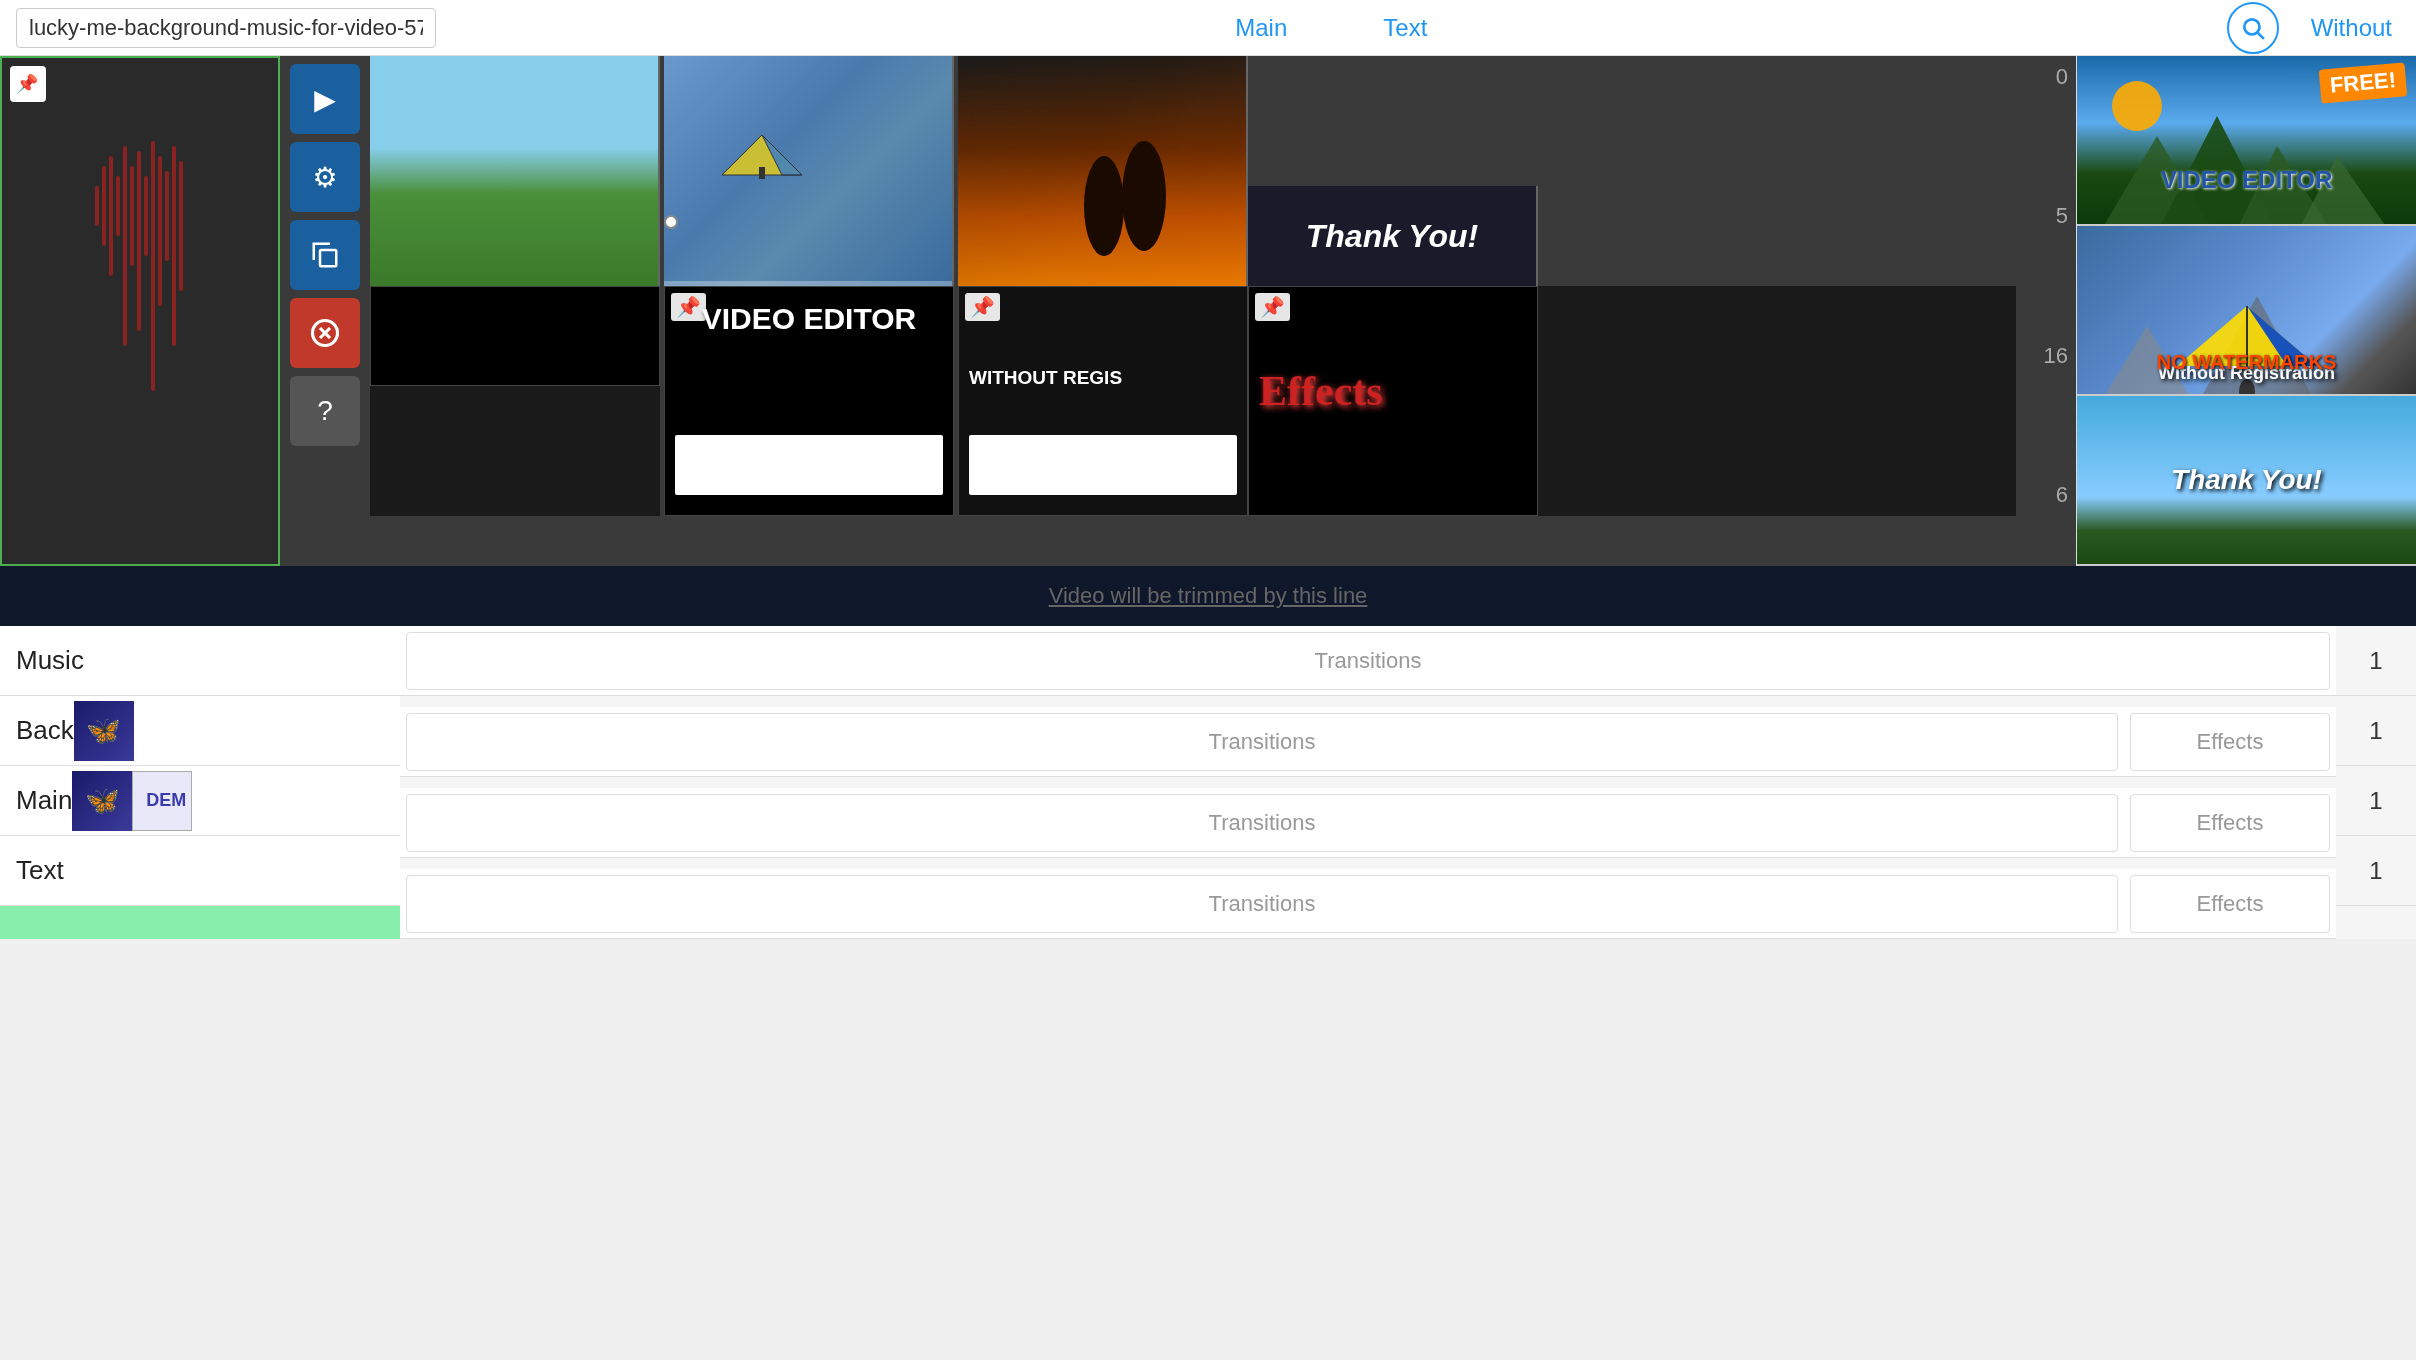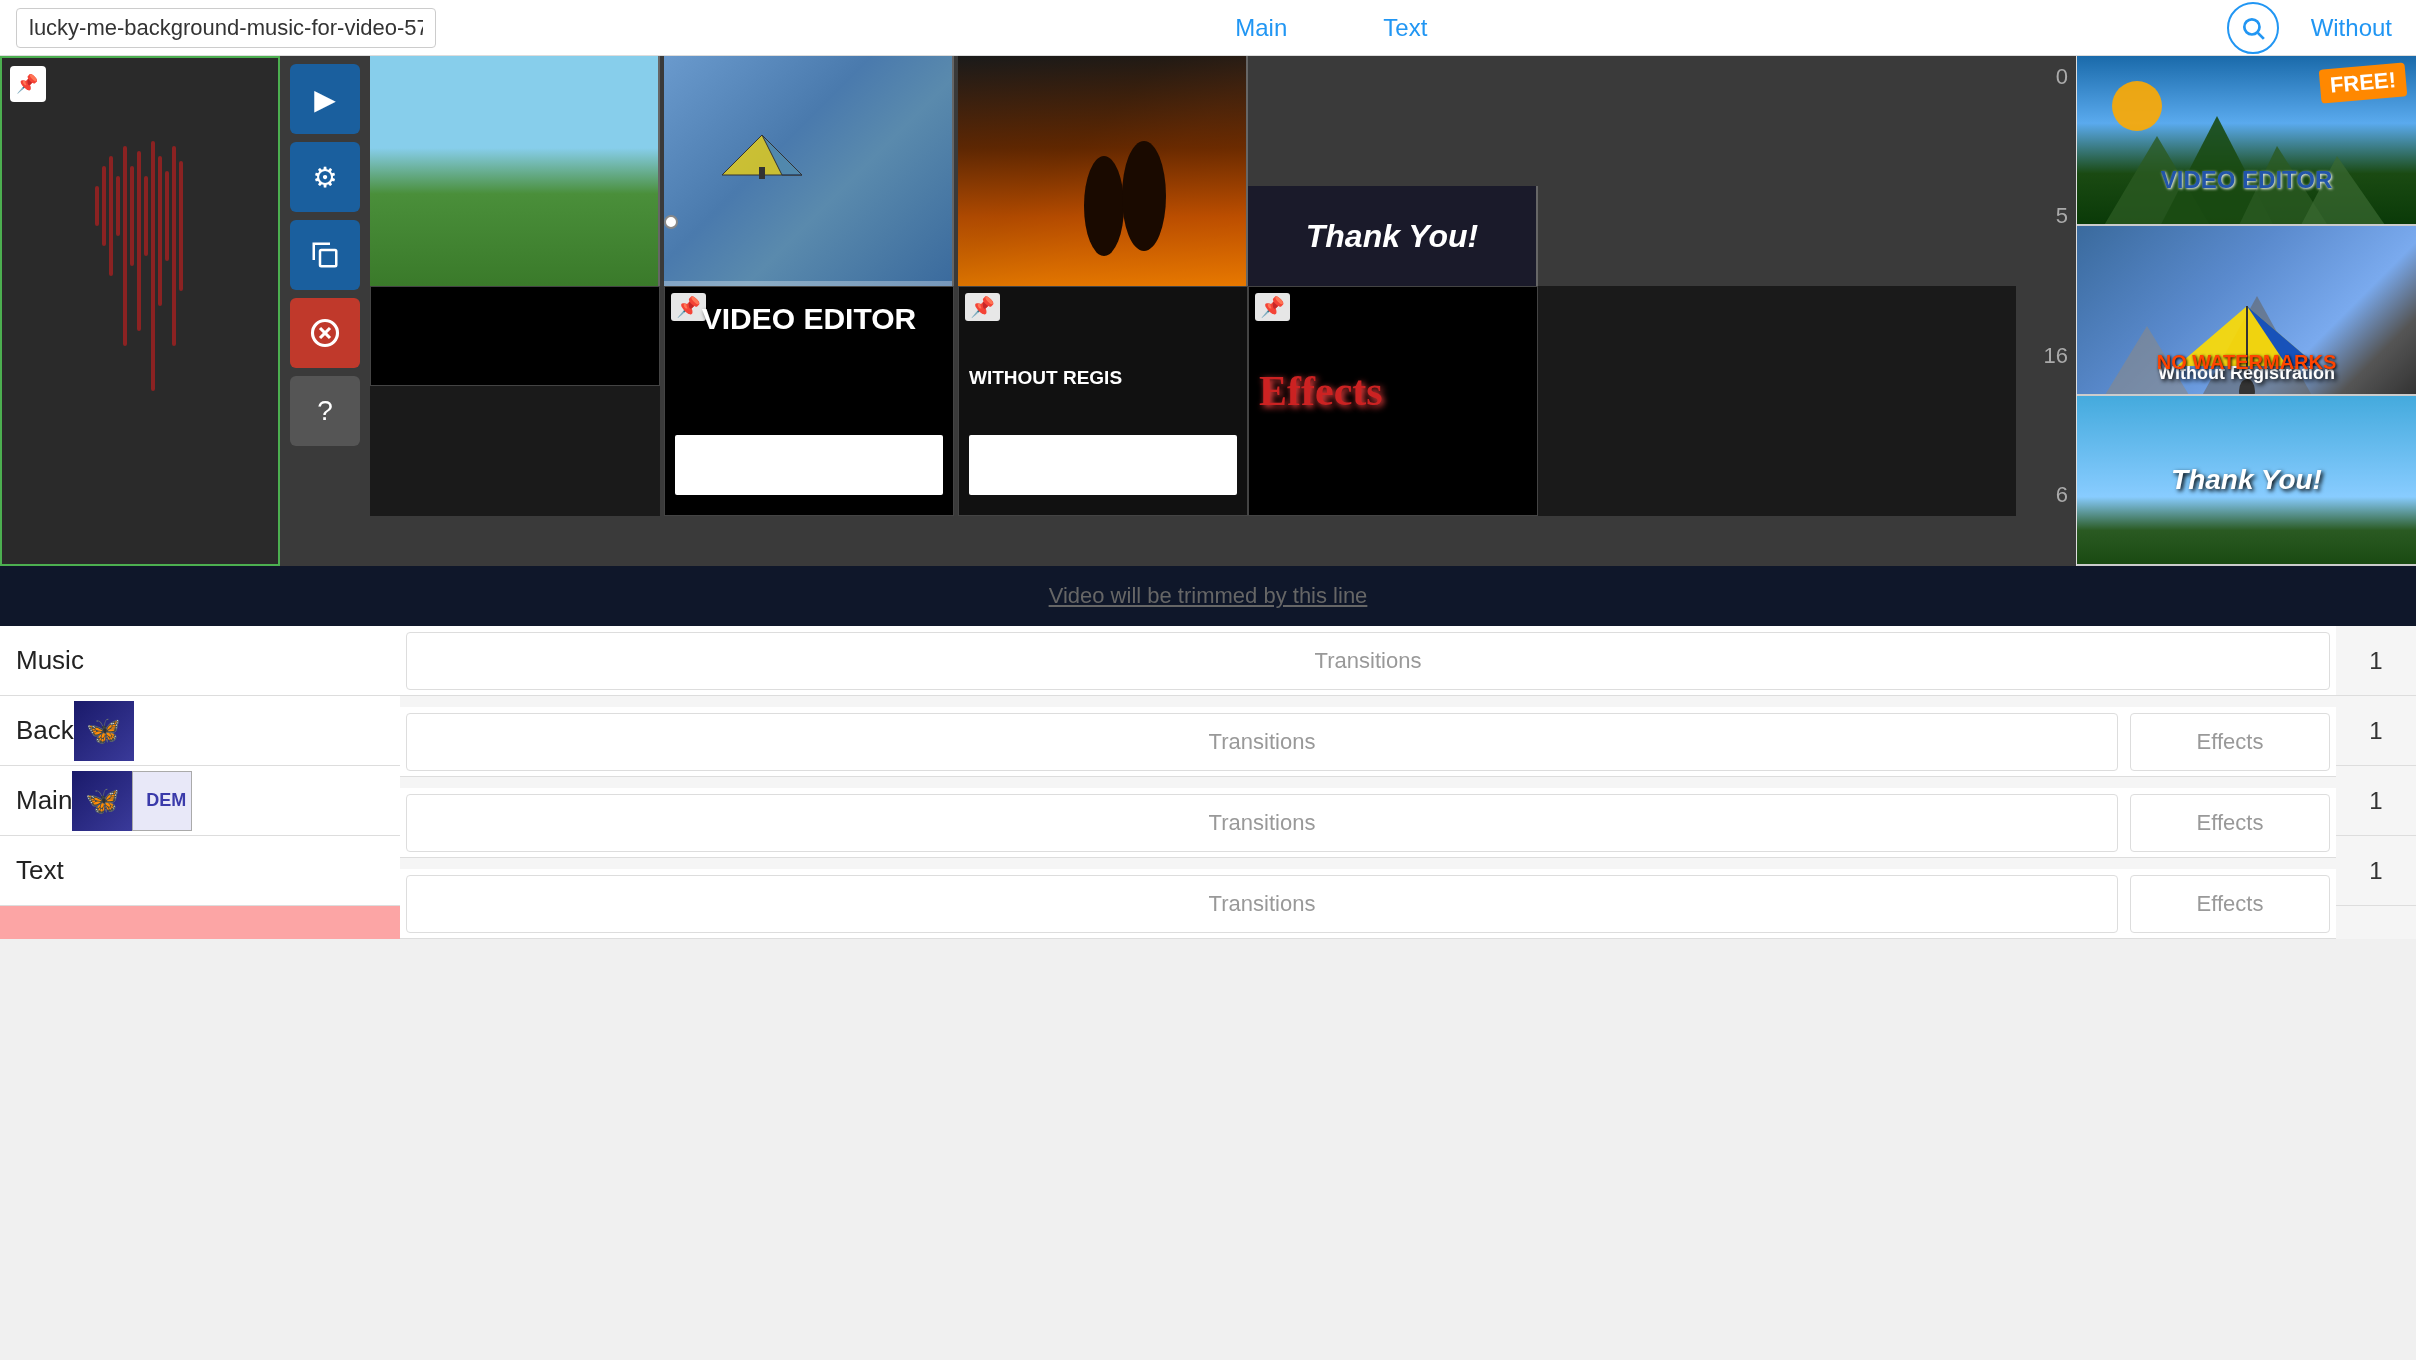--- a/index.html
+++ b/index.html
@@ -154,21 +154,21 @@
     
     .bottom-area {
       display: flex;
       flex: 1;
       background: #f5f5f5;
     }
 
     
     .left-sidebar {
       width: 400px;
-      background: #fca5a5;
+      background: #86efac;
       padding: 0;
       display: flex;
       flex-direction: column;
     }
     .sidebar-item {
       height: 70px;
       display: flex;
       align-items: center;
       padding: 0 16px;
       border-bottom: 1px solid #ddd;

